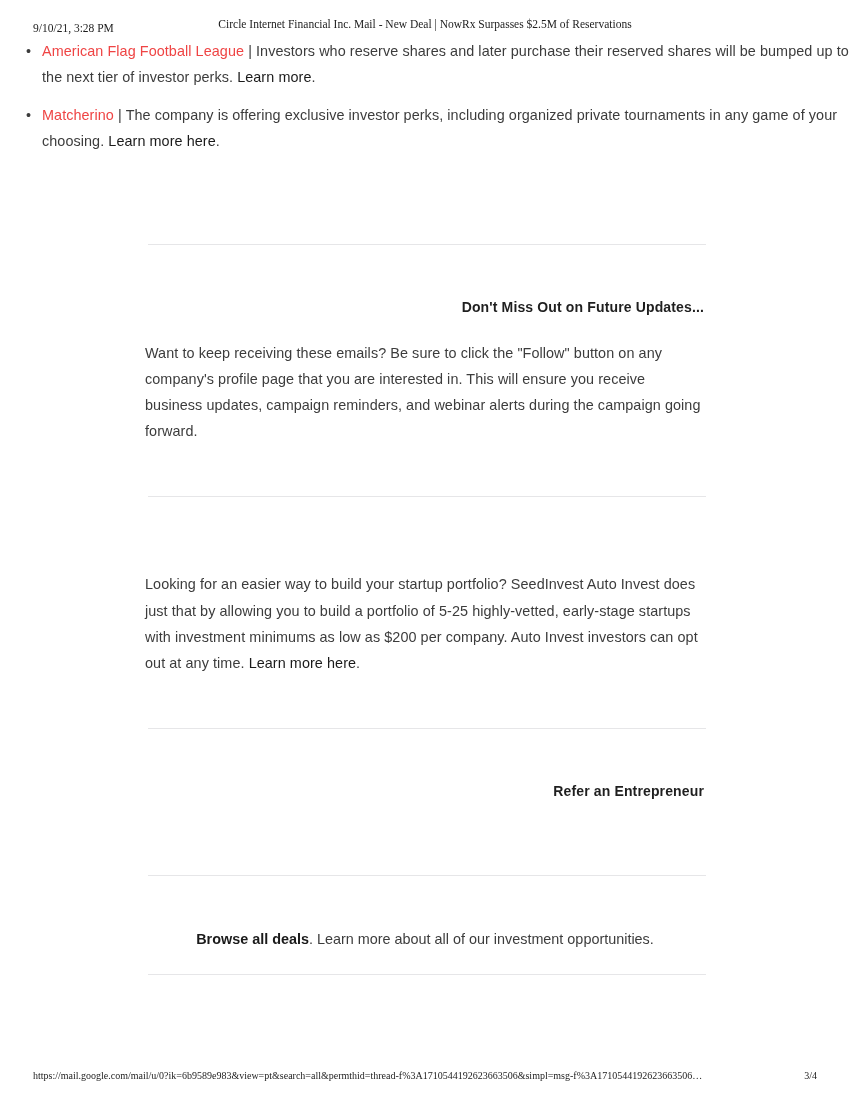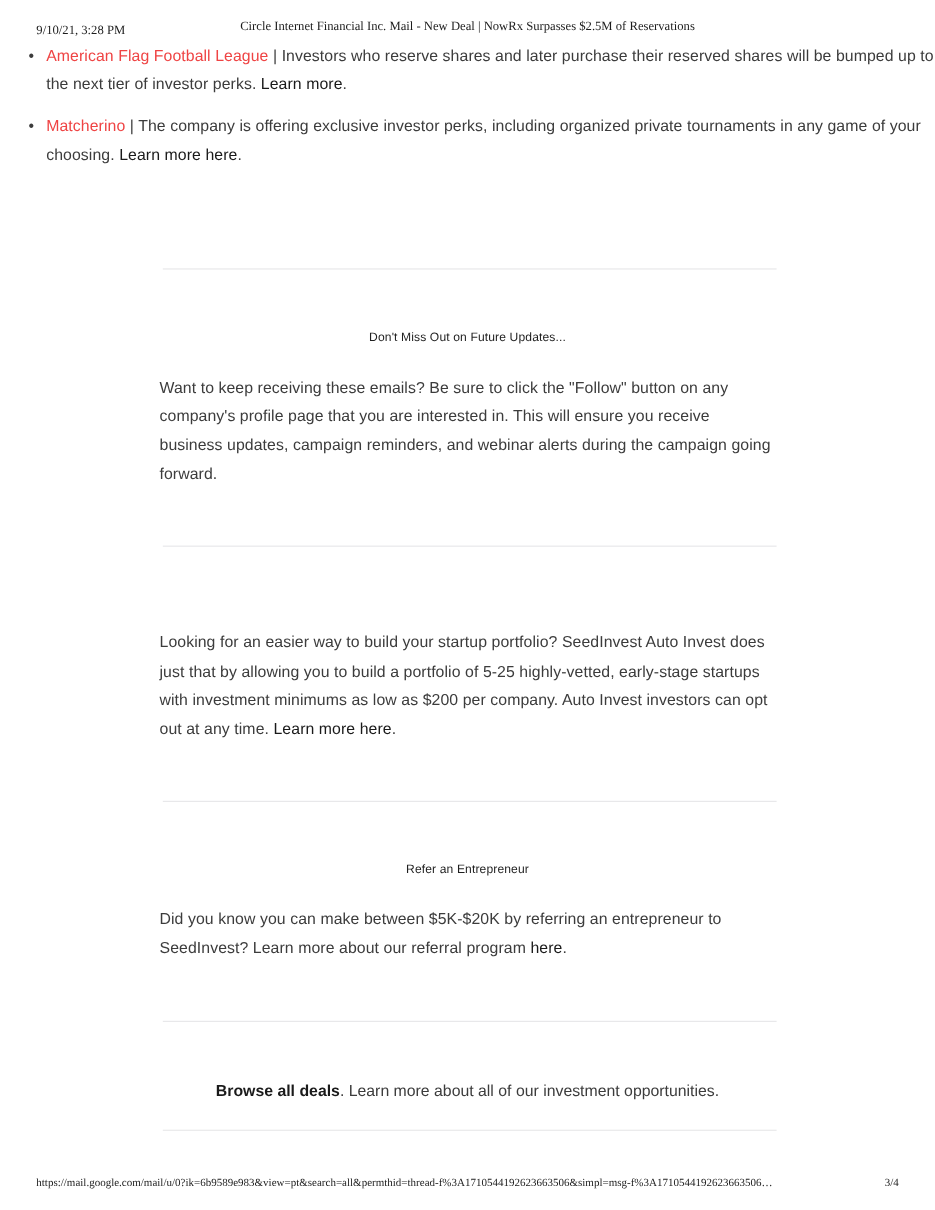--- a/index.html
+++ b/index.html
@@ -118,23 +118,23 @@
     border: 0;
     margin: 0;
     width: 558px;
     margin-left: 148px;
   }
 
   
   .section-heading {
     width: 558px;
     margin-left: 146px;
-    text-align: center;
-    font-size: 11px;
-    font-weight: normal;
+    text-align: right;
+    font-size: 14px;
+    font-weight: bold;
     color: #1f1f1f;
     line-height: 20px;
     letter-spacing: 0.01em;
   }
 
   .section-para {
     width: 560px;
     margin-left: 145px;
     font-size: 14.4px;
     line-height: 26.2px;
@@ -205,21 +205,20 @@
   <div class="sp-e"></div>
   <div class="sp-f"></div>
   <div class="section-para"><span>Looking for an easier way to build your startup portfolio? SeedInvest Auto Invest does just that by allowing you to build a portfolio of 5-25 highly-vetted, early-stage startups with investment minimums as low as $200 per company. Auto Invest investors can opt out at any time. </span><span class="inline-link">Learn more here</span><span>.</span></div>
 
   <div class="sp-g"></div>
   <hr class="divider">
 
   <div class="sp-h"></div>
   <div class="section-heading">Refer an Entrepreneur</div>
   <div class="sp-i"></div>
-  <div class="section-para"><span>Did you know you can make between $5K-$20K by referring an entrepreneur to SeedInvest? Learn more about our referral program </span><span class="inline-link">here</span><span>.</span></div>
 
   <div class="sp-j"></div>
   <hr class="divider">
 
   <div class="sp-k"></div>
   <div class="browse-line"><span class="bold-link">Browse all deals</span><span>. Learn more about all of our investment opportunities.</span></div>
 
   <div class="sp-l"></div>
   <hr class="divider">
 

